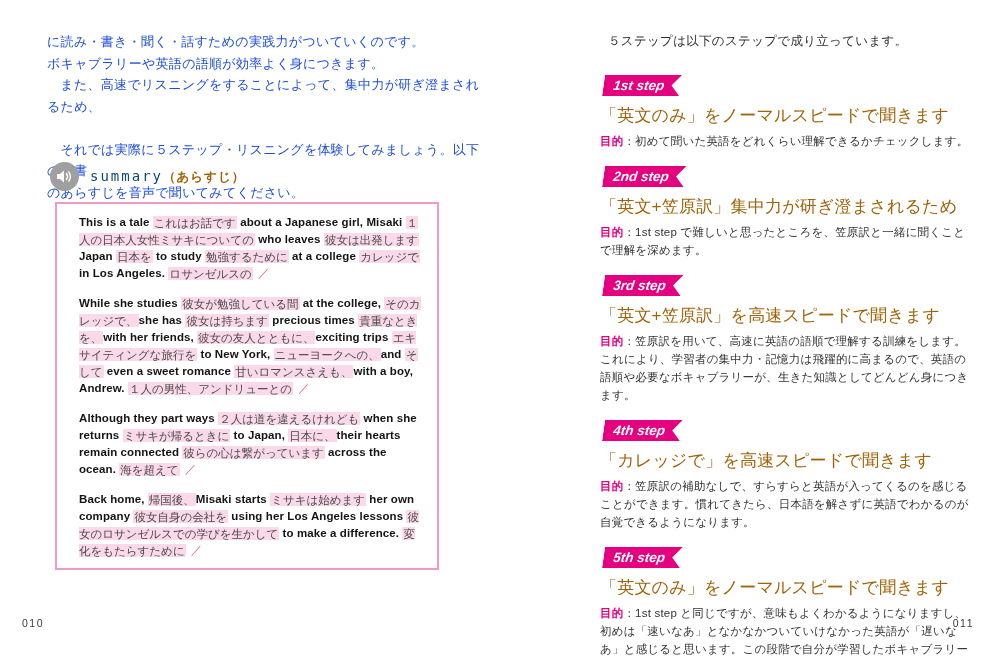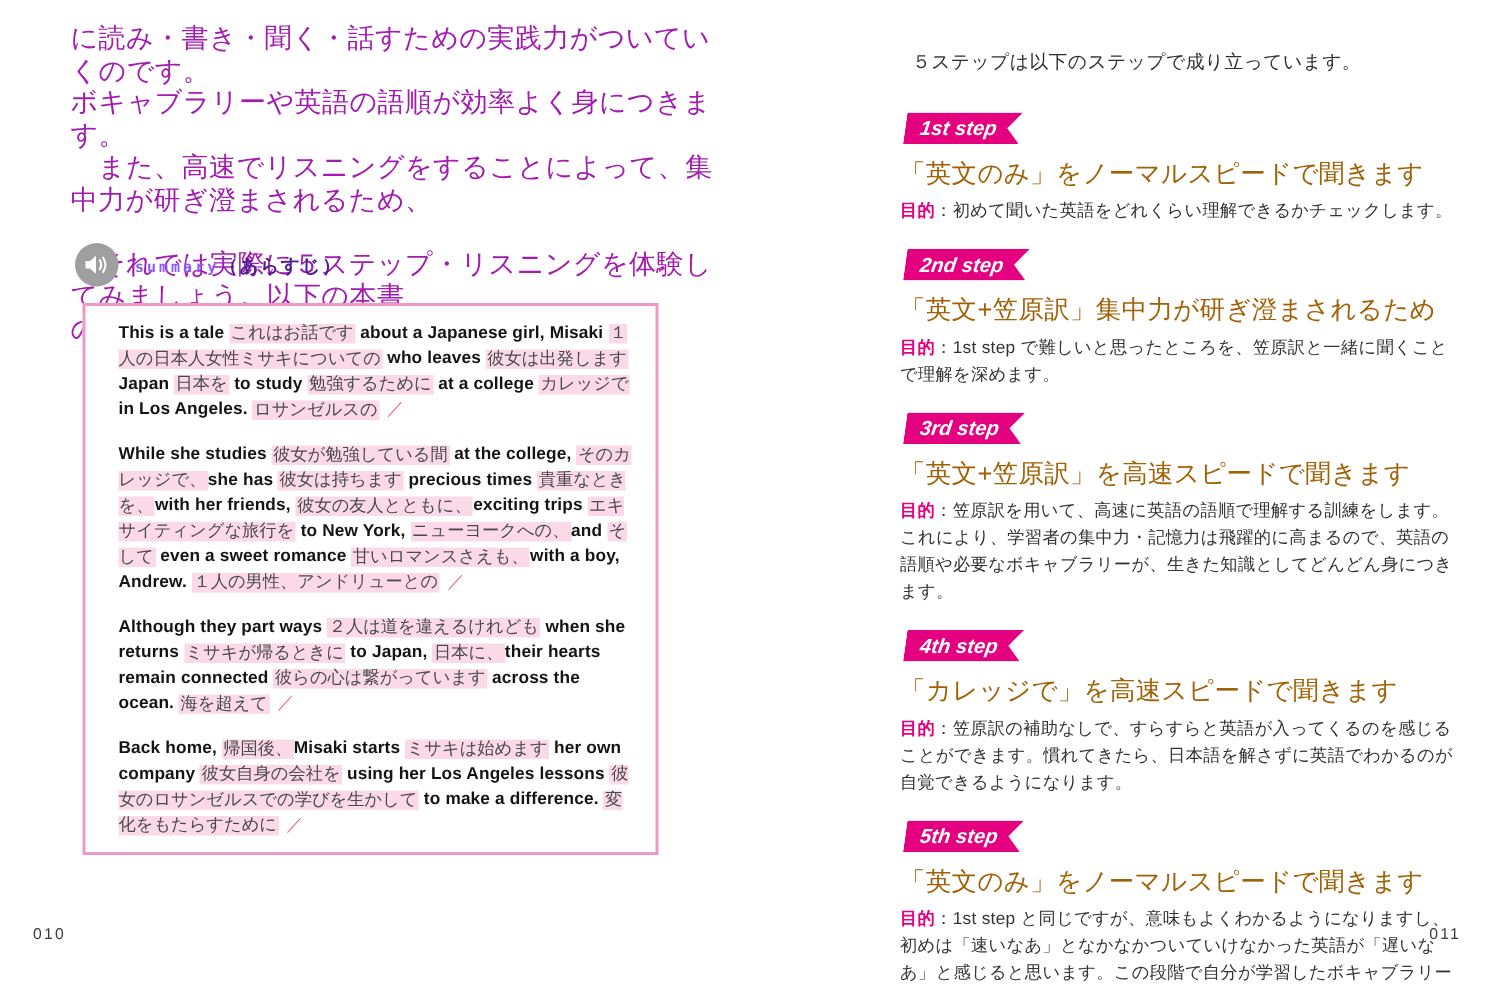--- a/index.html
+++ b/index.html
@@ -9,43 +9,43 @@
     font-family: "Liberation Sans", sans-serif;
     color: #2b2b2b;
     overflow: hidden;
   }
   .page { position: absolute; top: 0; height: 660px; }
   #page-left  { left: 0; width: 500px; }
   #page-right { left: 500px; width: 500px; }
 
   
   .intro-left {
-    position: absolute; left: 47px; top: 15px; width: 436px;
-    font-size: 18px; line-height: 21.5px; color: #a21caf;
+    position: absolute; left: 47px; top: 31px; width: 436px;
+    font-size: 13px; line-height: 21.5px; color: #1d4ed8;
     letter-spacing: 0.3px;
   }
   .tline { min-height: 21.5px; white-space: pre-wrap; }
 
   
   .summary-header {
     position: absolute; left: 50px; top: 162px;
     display: flex; align-items: center; gap: 11px;
   }
   .speaker-circle {
     width: 29px; height: 29px; border-radius: 50%;
     background: #9f9f9f; display: flex; align-items: center; justify-content: center;
     flex: 0 0 auto;
   }
   .summary-label {
     font-family: "DejaVu Sans Mono", monospace;
-    font-size: 10px; font-weight: 700; color: #8b5cf6; letter-spacing: 2px;
+    font-size: 14px; font-weight: 400; color: #0c4a6e; letter-spacing: 2px;
   }
   .summary-label-jp {
     font-family: Liberation Serif, serif;
-    font-size: 12.5px; font-weight: 700; color: #4c1d95; letter-spacing: 1px;
+    font-size: 12.5px; font-weight: 700; color: #a16207; letter-spacing: 1px;
   }
 
   
   .summary-box {
     position: absolute; left: 55px; top: 202px; width: 384px; min-height: 368px;
     border: 2px solid #ef9ac6; background: #ffffff;
     padding: 10px 11px 8px 22px;
   }
   .sum-para { margin-bottom: 13px; font-size: 11.5px; line-height: 17px; }
   .sum-para:last-child { margin-bottom: 0; }

